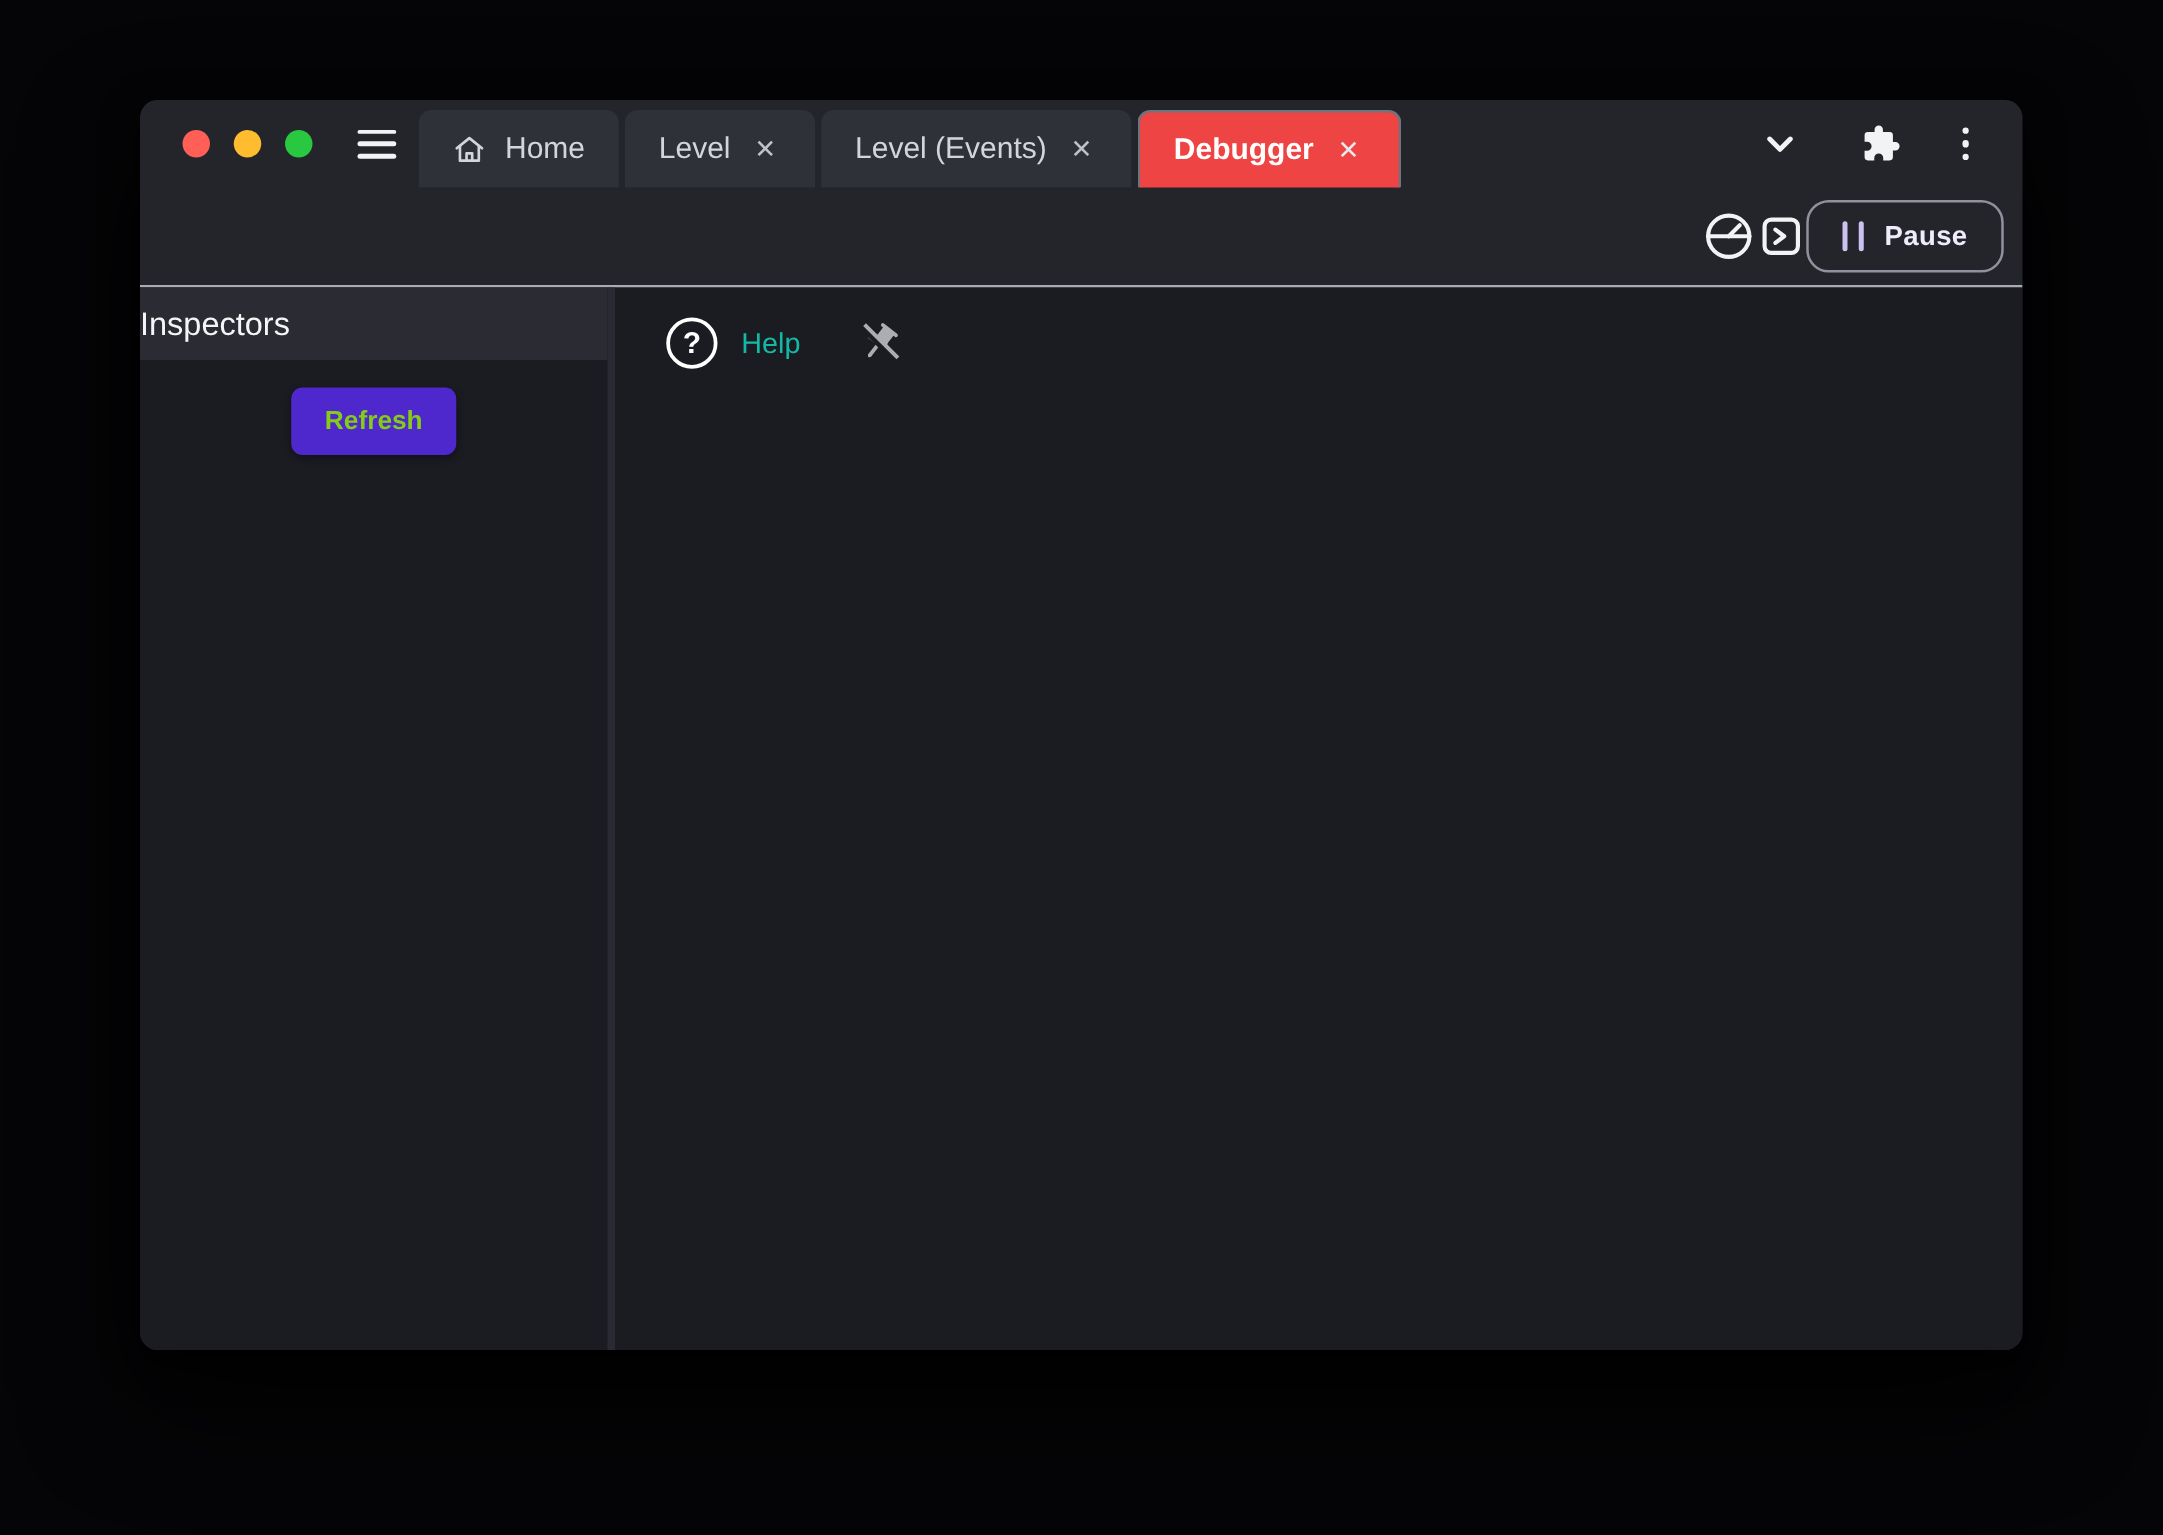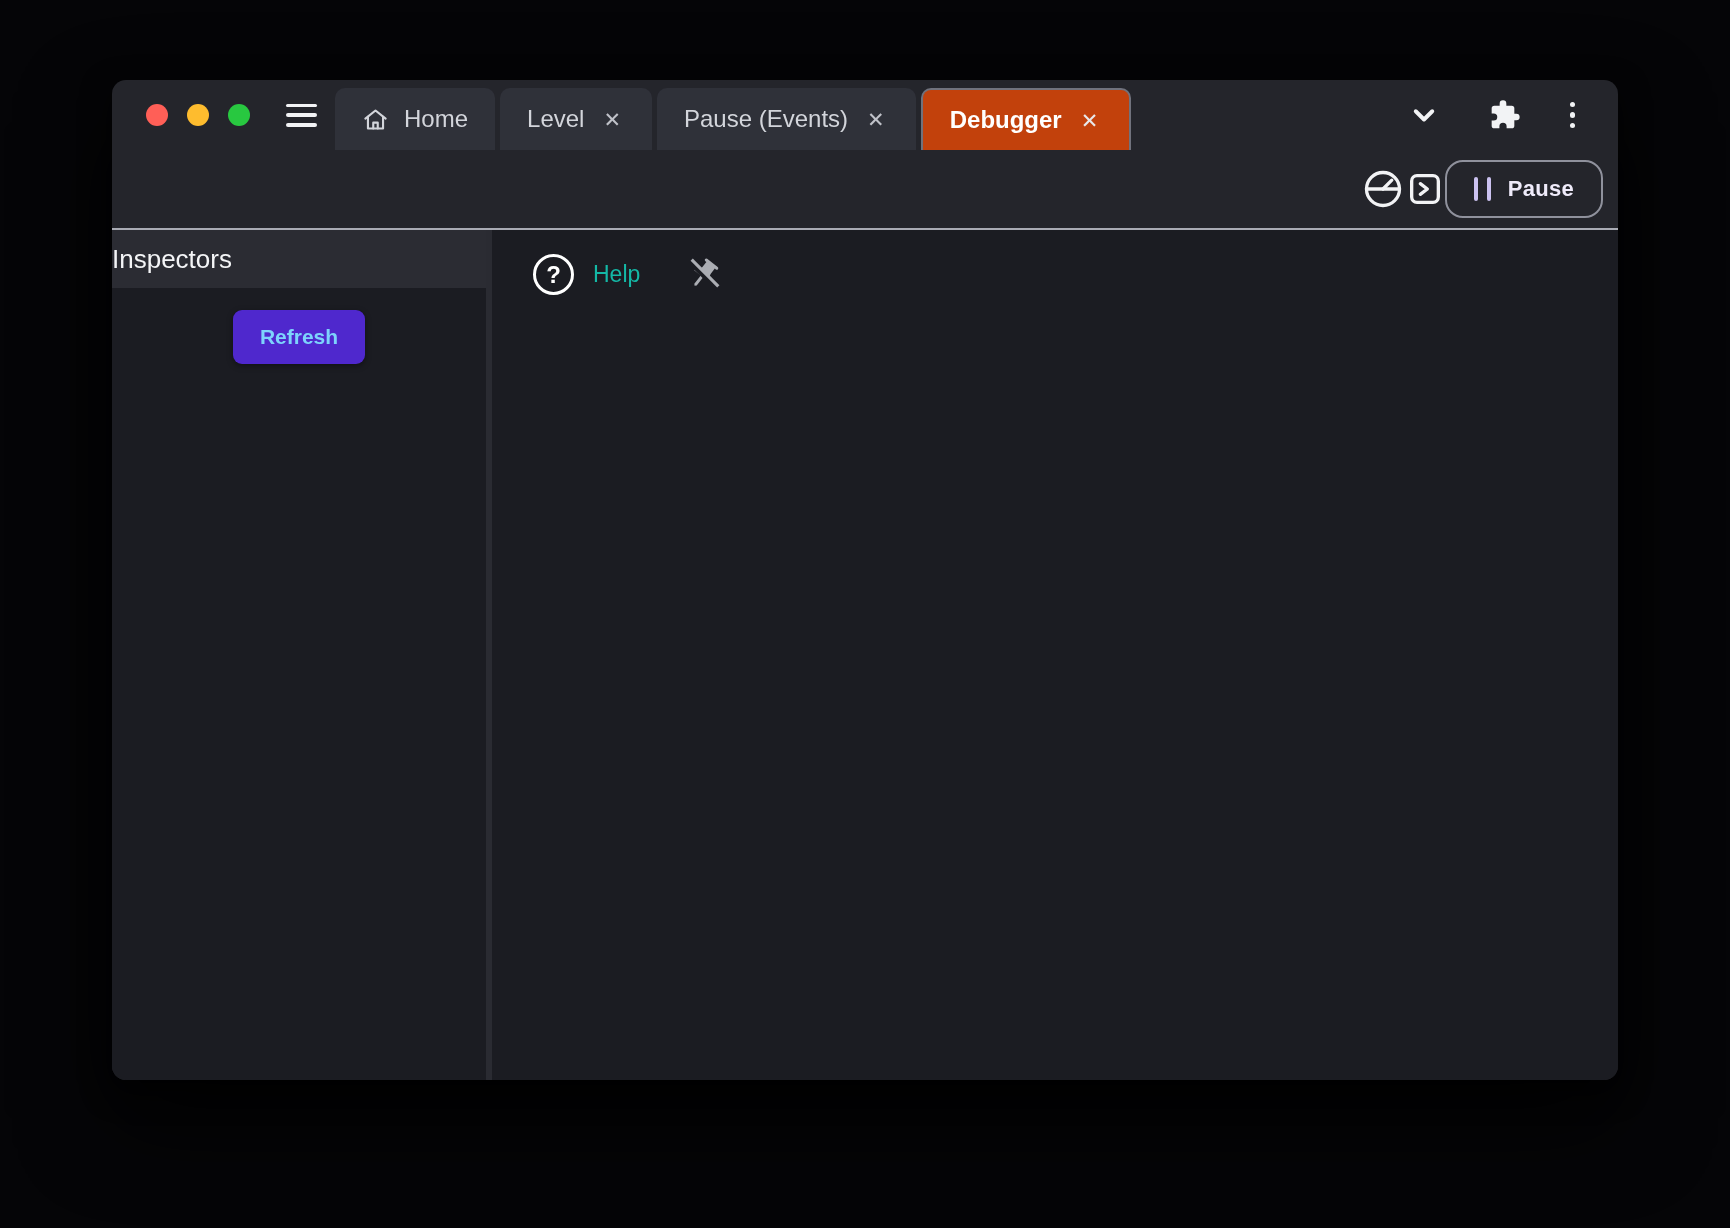--- a/index.html
+++ b/index.html
@@ -23,21 +23,21 @@
   .hamburger { margin-left:36px; width:31px; height:23px; display:flex; flex-direction:column; justify-content:space-between; cursor:pointer; }
   .hamburger i { display:block; height:3.5px; background:#F2F3F5; border-radius:2px; }
   .tabs { margin-left:18px; align-self:flex-end; height:62px; display:flex; gap:5px; }
   .tab {
     height:62px; display:flex; align-items:center; gap:15px;
     padding:0 27px; background:#2F3139; border-radius:10px 10px 0 0;
     color:#D3D5DB; font-size:24px; cursor:pointer; white-space:nowrap;
   }
   .tab .close { font-size:21px; color:#C0C2C9; padding:2px 4px; cursor:pointer; line-height:1; }
   .tab.active {
-    background:#c2410c; border:2px solid #70727D; border-bottom:none;
+    background:#ef4444; border:2px solid #70727D; border-bottom:none;
     color:#FFFFFF; font-weight:700;
   }
   .tab.active .close { color:#E8E9EC; }
   .tab .home-ic { display:flex; color:#D3D5DB; }
   .tabbar-spacer { flex:1; }
   .tabbar-right { display:flex; align-items:center; gap:47px; padding-right:41px; color:#F2F3F5; }
   .tbicon { display:flex; align-items:center; justify-content:center; cursor:pointer; }
   .kebab { display:flex; flex-direction:column; gap:5px; padding:2px; }
   .kebab i { width:5.5px; height:5.5px; border-radius:50%; background:#F2F3F5; display:block; }
   
@@ -58,21 +58,21 @@
   .preview-title { color:#F1F2F4; font-size:27px; font-weight:600; }
   .caret-down { width:0; height:0; border-left:12px solid transparent; border-right:12px solid transparent; border-top:14px solid #FFFFFF; }
   .hdivider { height:2px; background:#A9ABB4; flex:0 0 auto; }
   
   .content { flex:1; display:flex; background:#1B1C22; min-height:0; }
   .sidebar { width:374px; flex:0 0 auto; display:flex; flex-direction:column; }
   .sidebar-header { height:58px; background:#2B2C33; display:flex; align-items:center; flex:0 0 auto; }
   .sidebar-title { color:#F4F5F7; font-size:26px; font-weight:500; }
   .refresh-wrap { display:flex; justify-content:center; margin-top:22px; }
   .refresh-btn {
-    border:none; color:#7dd3fc; font-size:21px; font-weight:700;
+    border:none; color:#84cc16; font-size:21px; font-weight:700;
     font-family:inherit; padding:15px 27px; border-radius:9px; cursor:pointer;
     box-shadow:0 2px 6px rgba(0,0,0,0.4);
   }
   .vdivider { width:6px; background:#2A2B32; flex:0 0 auto; cursor:col-resize; }
   .main { flex:1; display:flex; flex-direction:column; justify-content:space-between; padding:24px 20px 18px 41px; min-width:0; }
   .message { color:#90929B; font-size:25px; line-height:1.3; }
   .help-row { display:flex; align-items:center; gap:21px; }
   .help-link { display:flex; align-items:center; gap:19px; cursor:pointer; }
   .help-circle {
     width:41px; height:41px; border:3.4px solid #FFFFFF; border-radius:50%;
@@ -112,21 +112,21 @@
           </span>
           <span>Home</span>
         </div>
 
         <div class="tab">
           <span>Level</span>
           <span class="close">✕</span>
         </div>
 
         <div class="tab">
-          <span>Pause (Events)</span>
+          <span>Level (Events)</span>
           <span class="close">✕</span>
         </div>
 
         <div class="tab active">
           <span>Debugger</span>
           <span class="close">✕</span>
         </div>
       </div>
 
       <div class="tabbar-spacer"></div>

